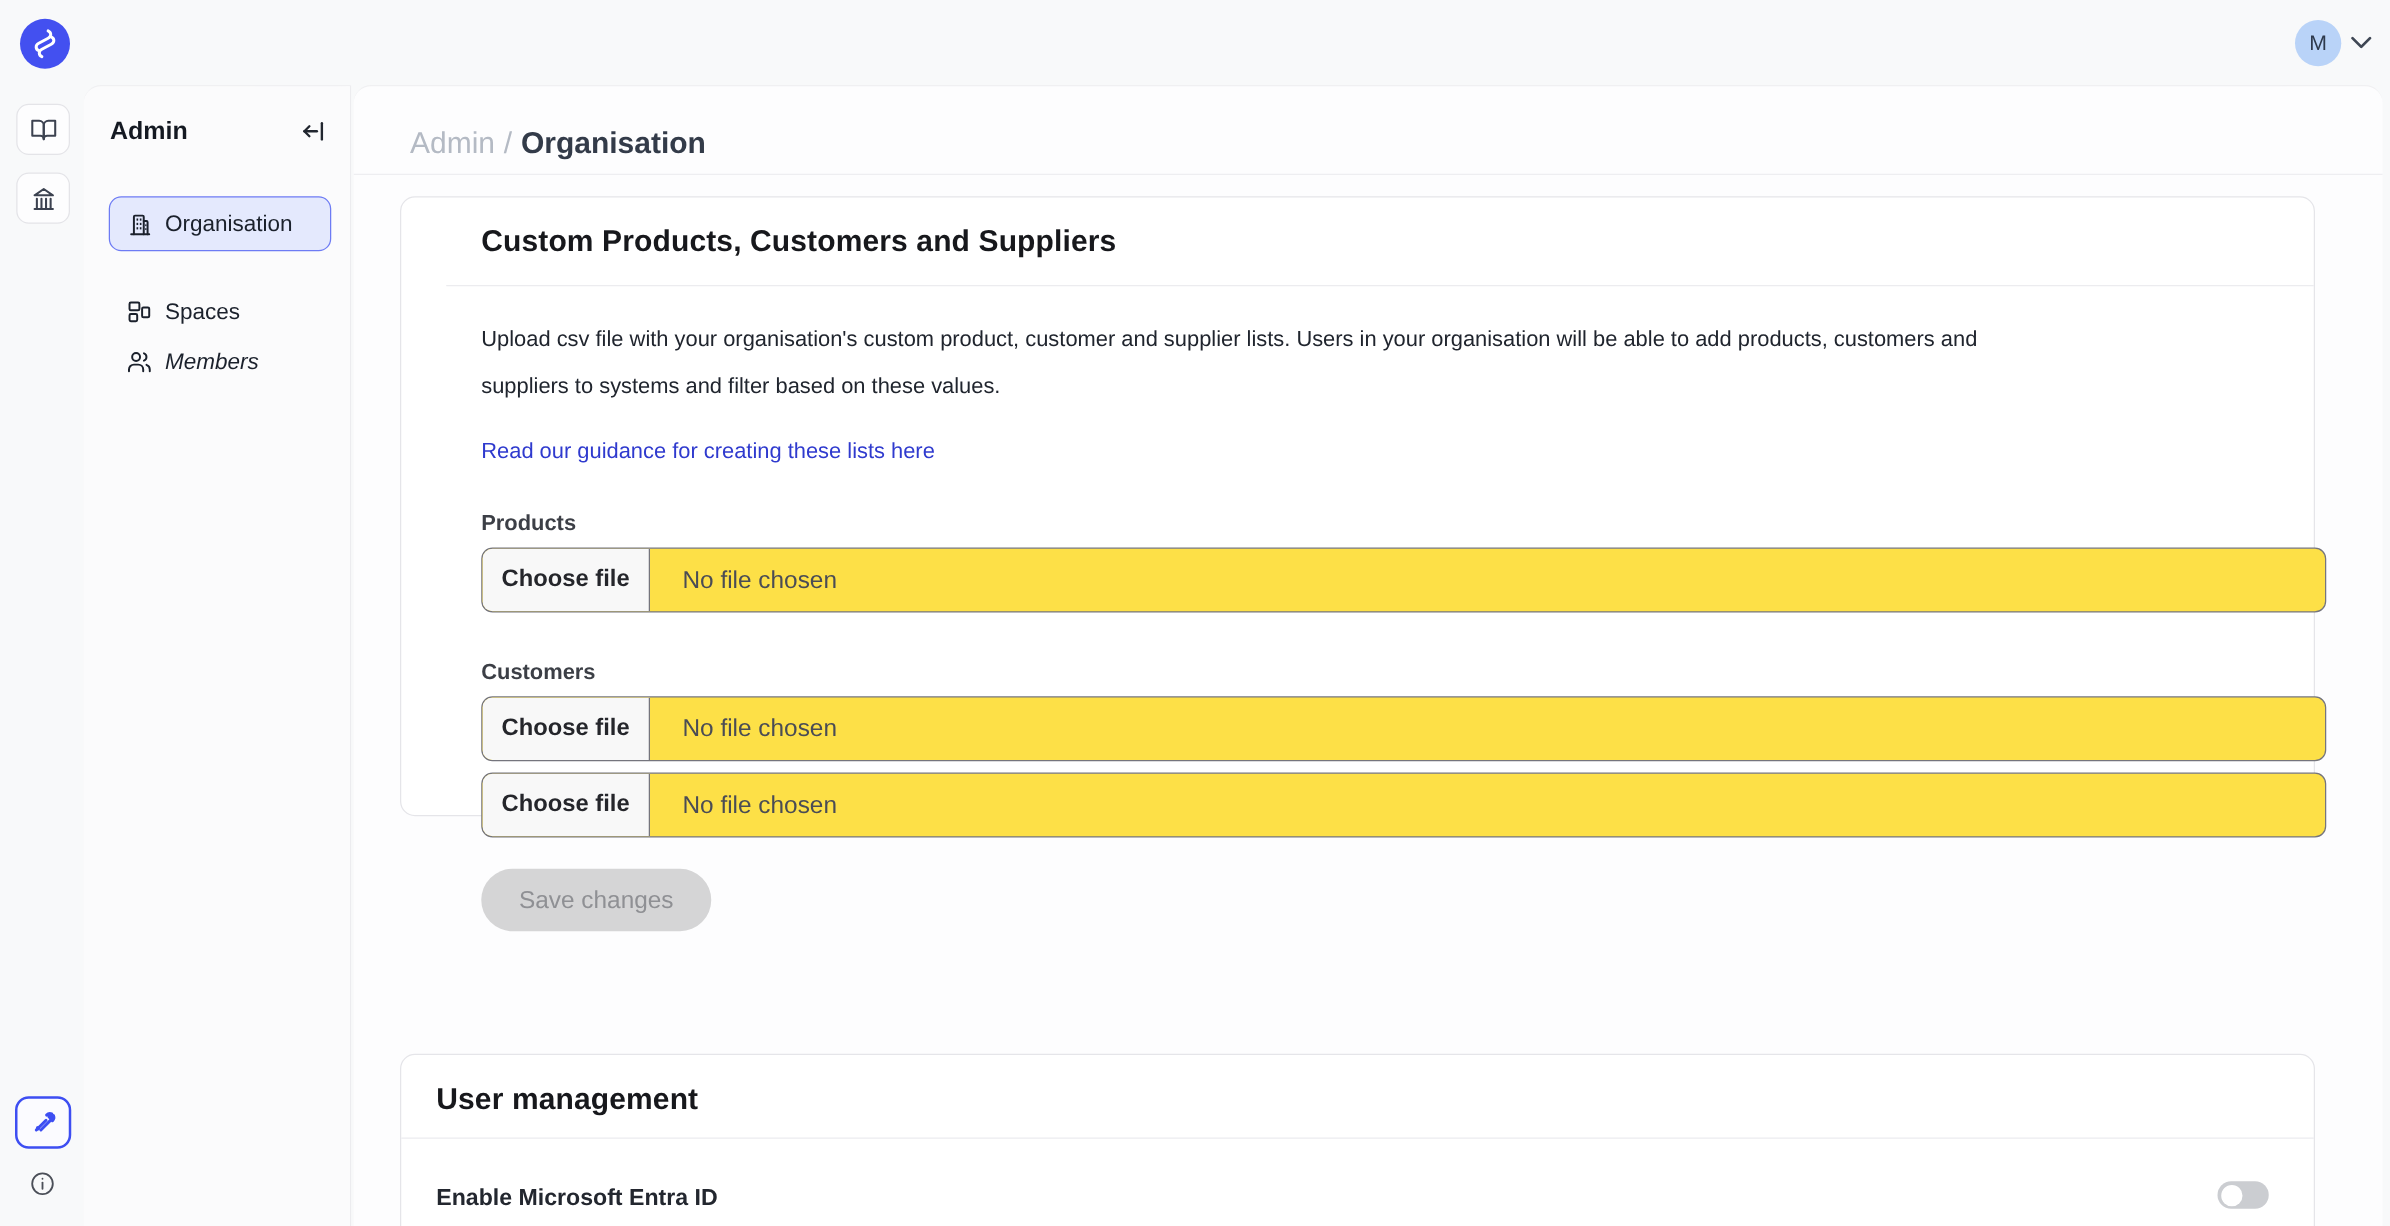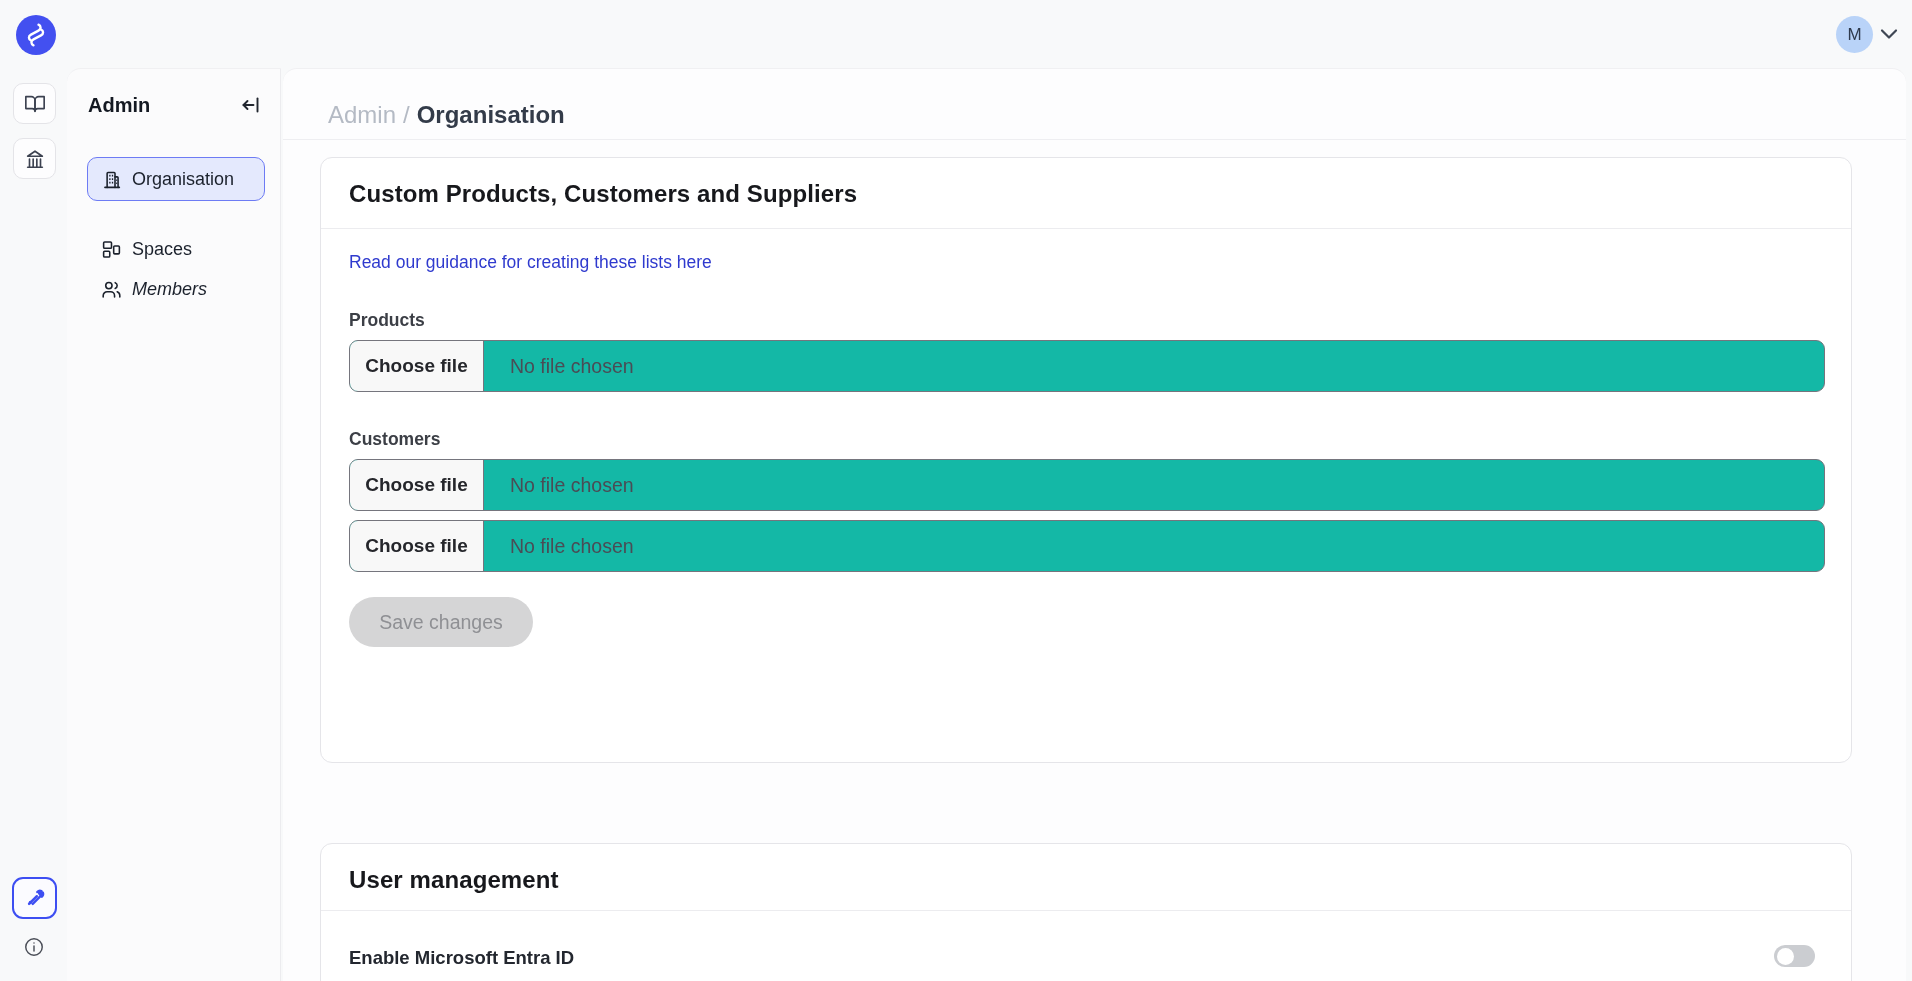--- a/index.html
+++ b/index.html
@@ -49,35 +49,35 @@
   .breadcrumb-row { position:absolute; left:0; top:0; width:100%; height:71px;
     border-bottom:1px solid #eeeef1; }
   .breadcrumb { position:absolute; left:45px; top:32px; font-size:24px; }
   .crumb-section { color:#b4bac4; cursor:pointer; }
   .crumb-sep { color:#b4bac4; margin:0 7px; }
   .crumb-current { color:#333b49; font-weight:700; }
 
   
   .card { position:absolute; left:37px; width:1532px; background:#ffffff;
     border:1px solid #e5e5e9; border-radius:12px; }
-  .card-1 { top:88px; height:606px; }
+  .card-1 { top:88px; height:496px;padding-left:36px; }
   .card-2 { top:774px; height:420px; }
   .card-header { position:relative; height:71px; border-bottom:1px solid #ececef; }
   .card-2 .card-header { height:67px; }
   .card-title { position:absolute; left:28px; top:22px; font-size:24px; font-weight:700; color:#17181c; letter-spacing:0.1px; }
   .card-body { position:relative; padding:0 28px; }
 
   .card-desc { margin-top:24px; max-width:1252px; font-size:17.5px; line-height:37px; color:#20252e; }
   .guidance-link { display:inline-block; margin-top:23px; font-size:17.5px; color:#2f3ace; text-decoration:none; cursor:pointer; }
 
   .field-label { font-size:17.5px; font-weight:700; color:#3c3f46; }
   .fl-0 { margin-top:37px; }
   .fl-1, .fl-2 { margin-top:37px; }
   .file-input { margin-top:9px; height:52px; width:1476px; border:1px solid #75757d; border-radius:9px;
-    background:#14b8a6; display:flex; align-items:stretch; overflow:hidden; cursor:pointer; }
+    background:#fde047; display:flex; align-items:stretch; overflow:hidden; cursor:pointer; }
   .choose-btn { width:134px; flex:0 0 134px; background:#f8f8f8; border-right:1px solid #75757d;
     display:flex; align-items:center; justify-content:center;
     font-size:19px; font-weight:600; color:#25262b; cursor:pointer; }
   .file-status { display:flex; align-items:center; padding-left:26px; font-size:19.5px; color:#4a4c55; }
 
   .save-btn { margin-top:25px; width:184px; height:50px; border:none; border-radius:25px;
     background:#d5d5d6; color:#8f9094; font-size:19.5px; font-family:inherit; cursor:default; }
 
   .setting-row { position:relative; margin-top:36px; }
   .setting-label { font-size:18.5px; font-weight:700; color:#23272f; }
@@ -206,20 +206,21 @@
     <div class="breadcrumb">
       <span class="crumb-section">Admin</span><span class="crumb-sep">/</span><span class="crumb-current">Organisation</span>
     </div>
   </div>
 
   <div class="card card-1">
     <div class="card-header">
       <div class="card-title">Custom Products, Customers and Suppliers</div>
     </div>
     <div class="card-body">
+      <p class="card-desc">Upload csv file with your organisation's custom product, customer and supplier lists. Users in your organisation will be able to add products, customers and suppliers to systems and filter based on these values.</p>
       <a class="guidance-link">Read our guidance for creating these lists here</a>
 
       <div class="field-label fl-0">Products</div>
       <div class="file-input">
         <div class="choose-btn">Choose file</div>
         <div class="file-status">No file chosen</div>
       </div>
 
       <div class="field-label fl-1">Customers</div>
       <div class="file-input">

